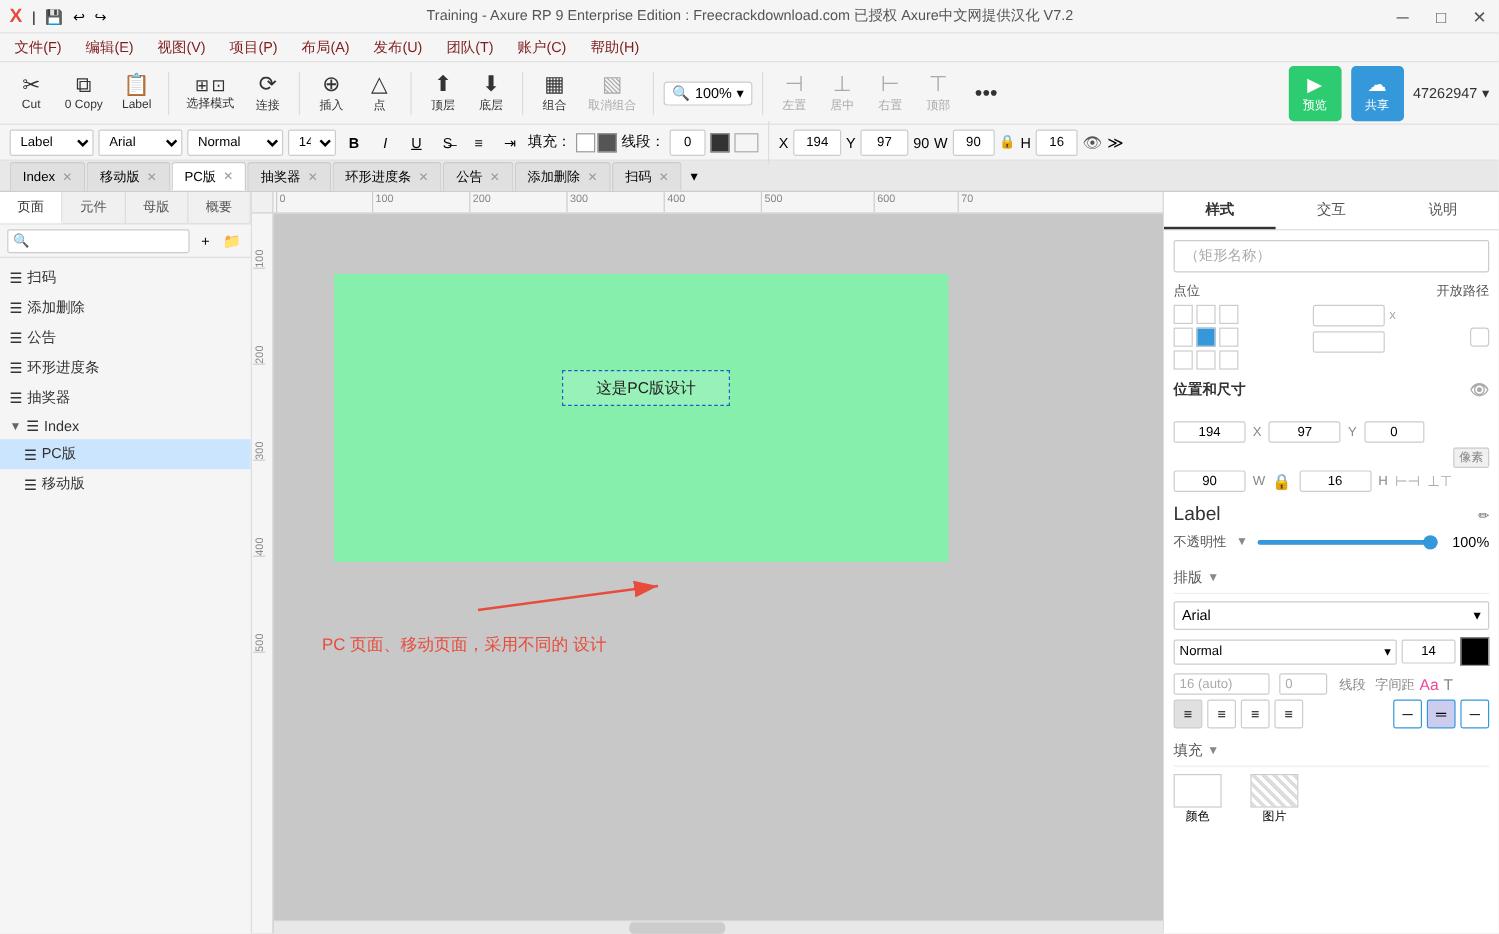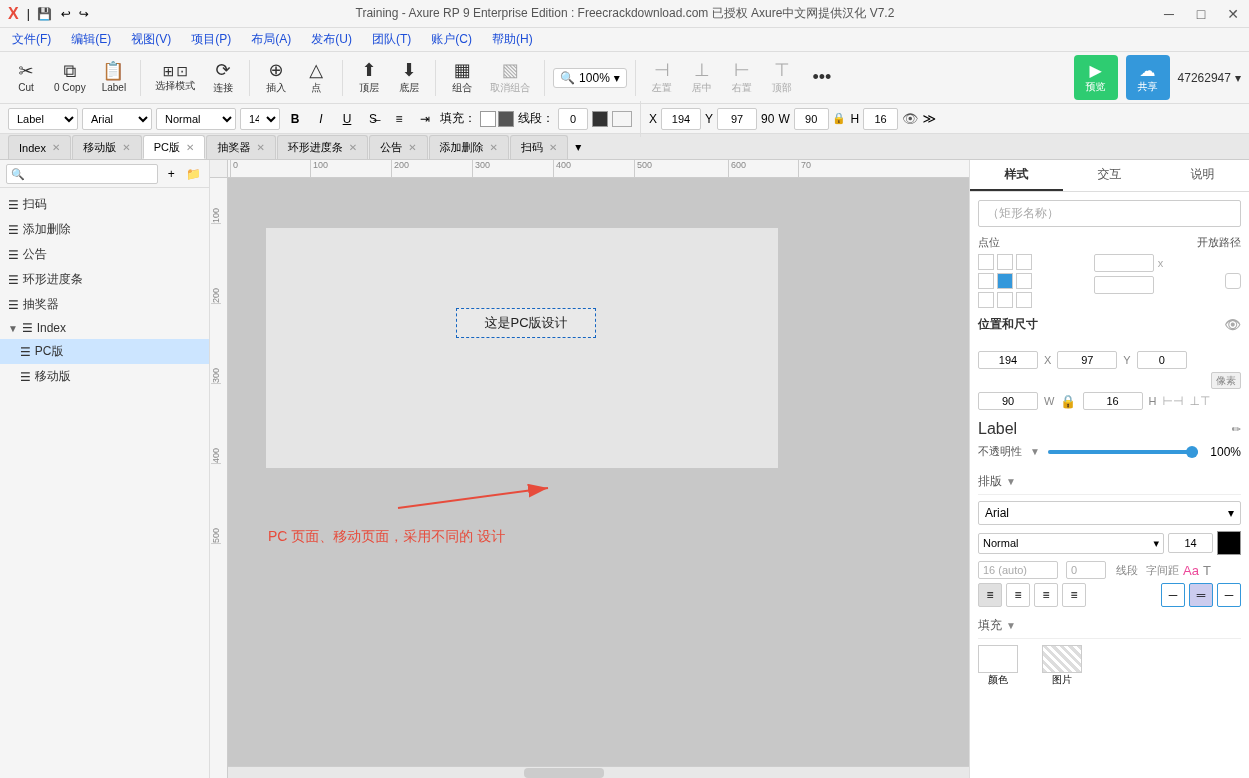--- a/index.html
+++ b/index.html
@@ -8,21 +8,21 @@
     
     #titlebar { height: 28px; background: #f5f5f5; display: flex; align-items: center; justify-content: space-between; padding: 0 8px; border-bottom: 1px solid #ddd; }
     #titlebar-left { display: flex; align-items: center; gap: 8px; }
     #titlebar-left .x-logo { color: #e74c3c; font-weight: bold; font-size: 16px; }
     #titlebar-center { font-size: 12px; color: #555; }
     #titlebar-right { display: flex; gap: 16px; font-size: 14px; color: #555; cursor: pointer; }
     .title-btn { width: 16px; height: 16px; display: flex; align-items: center; justify-content: center; cursor: pointer; }
 
     
     #menubar { height: 24px; background: #f5f5f5; display: flex; align-items: center; padding: 0 4px; border-bottom: 1px solid #ddd; gap: 4px; }
-    .menu-item { padding: 2px 8px; font-size: 12px; color: #1d4ed8; cursor: pointer; }
+    .menu-item { padding: 2px 8px; font-size: 12px; color: #7f1d1d; cursor: pointer; }
 
     
     #toolbar { height: 52px; background: #f5f5f5; border-bottom: 1px solid #ddd; display: flex; align-items: center; padding: 0 8px; gap: 4px; }
     .toolbar-sep { width: 1px; height: 36px; background: #ddd; margin: 0 4px; }
     .toolbar-btn { display: flex; flex-direction: column; align-items: center; justify-content: center; padding: 4px 6px; cursor: pointer; font-size: 10px; color: #333; min-width: 36px; }
     .toolbar-icon { font-size: 18px; line-height: 1; margin-bottom: 2px; }
     .zoom-box { display: flex; align-items: center; border: 1px solid #ccc; border-radius: 3px; padding: 2px 6px; background: white; font-size: 12px; cursor: pointer; gap: 4px; }
     .toolbar-right { margin-left: auto; display: flex; align-items: center; gap: 8px; }
     .preview-btn { background: #2ecc71; color: white; padding: 6px 12px; border-radius: 4px; cursor: pointer; display: flex; flex-direction: column; align-items: center; font-size: 10px; }
     .share-btn { background: #3498db; color: white; padding: 6px 12px; border-radius: 4px; cursor: pointer; display: flex; flex-direction: column; align-items: center; font-size: 10px; }
@@ -307,20 +307,26 @@
   <div class="tab">
     <span>扫码</span>
     <span class="tab-close">✕</span>
   </div>
   <div class="tab-more">▾</div>
 </div>
 
 <div id="main">
 
   <div id="left-panel">
+    <div id="left-nav">
+      <div class="left-nav-item active">页面</div>
+      <div class="left-nav-item">元件</div>
+      <div class="left-nav-item">母版</div>
+      <div class="left-nav-item">概要</div>
+    </div>
     <div id="left-toolbar">
       <input class="search-box" placeholder="🔍" style="">
       <div class="left-tool-btn">+</div>
       <div class="left-tool-btn">📁</div>
     </div>
     <div id="page-list">
       <div class="page-item">
         <span>☰</span>
         <span>扫码</span>
       </div>
@@ -378,21 +384,21 @@
         <div class="ruler-mark-v" style="top:110px;left:1px;font-size:9px;color:#888;writing-mode:vertical-rl;transform:rotate(180deg);">200</div>
         <div class="ruler-mark-v" style="top:190px;left:1px;font-size:9px;color:#888;writing-mode:vertical-rl;transform:rotate(180deg);">300</div>
         <div class="ruler-mark-v" style="top:270px;left:1px;font-size:9px;color:#888;writing-mode:vertical-rl;transform:rotate(180deg);">400</div>
         <div class="ruler-mark-v" style="top:350px;left:1px;font-size:9px;color:#888;writing-mode:vertical-rl;transform:rotate(180deg);">500</div>
       </div>
       <div id="canvas-scroll" style="flex:1;overflow:auto;background:#c8c8c8;position:relative;">
         <div id="canvas" style="position:relative;padding:20px 0 0 10px;min-height:600px;">
 
           <div style="height:10px;"></div>
 
-          <div id="canvas-page" style="width:512px;height:240px;background:#e5e5e5;position:relative;margin-left:8px;">
+          <div id="canvas-page" style="width:512px;height:240px;background:#86efac;position:relative;margin-left:20px;">
 
             <div class="canvas-text-box" style="position:absolute;left:190px;top:80px;width:140px;height:30px;border:1px dashed #1565c0;display:flex;align-items:center;justify-content:center;background:rgba(255,255,255,0.15);">
               <span style="font-size:13px;color:#222;">这是PC版设计</span>
             </div>
           </div>
 
           <div style="position:relative;margin-left:10px;margin-top:20px;">
 
             <svg width="350" height="80" style="position:absolute;top:-60px;left:80px;">
               <defs>

